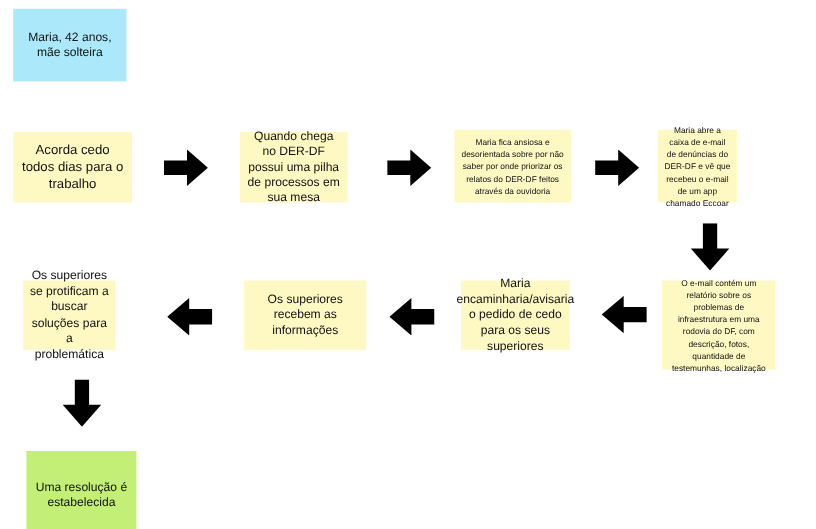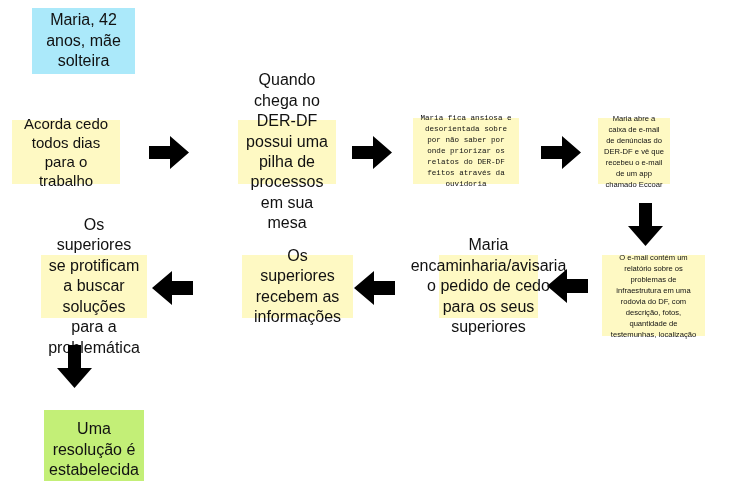--- a/index.html
+++ b/index.html
@@ -34,22 +34,22 @@
   .box.persona {
     background: #abe9fa;
   }
   .box.process {
     background: #fef9c3;
     align-items: center;
   }
   .box.resolution {
     background: #c3ef77;
   }
-  .t-lg { font-size: 15px; }
-  .t-md { font-size: 16px; margin-left: 20px; }
+  .t-lg { font-size: 12px; }
+  .t-md { font-size: 11px; }
   .t-sm { font-size: 7.6px; line-height: 1.45; }
   .arrow {
     position: absolute;
     display: block;
   }
   .arrow svg { display: block; }
 </style>
 </head>
 <body>
 
@@ -72,21 +72,21 @@
   <div class="box process t-md" style="left:218px; top:120px; width:98px; height:64px;">
     <span>Quando chega no DER-DF possui uma pilha de processos em sua mesa</span>
   </div>
 
   <div class="arrow" style="left:352px; top:136px; width:40px; height:33px;">
     <svg width="40" height="33" viewBox="0 0 40 33" aria-hidden="true">
       <polygon points="0,10 21,10 21,0 40,16.5 21,33 21,23 0,23" fill="#000000"></polygon>
     </svg>
   </div>
 
-  <div class="box process t-sm" style="left:413px; top:118px; width:106px; height:66px;font-family:Liberation Mono, monospace;">
+  <div class="box process t-sm" style="left:413px; top:118px; width:106px; height:66px;">
     <span>Maria fica ansiosa e desorientada sobre por não saber por onde priorizar os relatos do DER-DF feitos através da ouvidoria</span>
   </div>
 
   <div class="arrow" style="left:541px; top:136px; width:40px; height:33px;">
     <svg width="40" height="33" viewBox="0 0 40 33" aria-hidden="true">
       <polygon points="0,10 21,10 21,0 40,16.5 21,33 21,23 0,23" fill="#000000"></polygon>
     </svg>
   </div>
 
   <div class="box process t-sm" style="left:598px; top:118px; width:72px; height:66px;">
@@ -122,21 +122,21 @@
   <div class="box process t-md" style="left:222px; top:255px; width:111px; height:63px;">
     <span>Os superiores recebem as informações</span>
   </div>
 
   <div class="arrow" style="left:152px; top:271px; width:41px; height:34px;">
     <svg width="41" height="34" viewBox="0 0 41 34" aria-hidden="true">
       <polygon points="41,10 20,10 20,0 0,17 20,34 20,24 41,24" fill="#000000"></polygon>
     </svg>
   </div>
 
-  <div class="box process t-md" style="left:21px; top:255px; width:106px; height:63px;">
+  <div class="box process t-md" style="left:21px; top:255px; width:84px; height:63px;">
     <span>Os superiores se protificam a buscar soluções para a problemática</span>
   </div>
 
   <div class="arrow" style="left:57px; top:345px; width:35px; height:43px;">
     <svg width="35" height="43" viewBox="0 0 35 43" aria-hidden="true">
       <polygon points="11,0 24,0 24,23 35,23 17.5,43 0,23 11,23" fill="#000000"></polygon>
     </svg>
   </div>
 
   <div class="box resolution t-md" style="left:24px; top:410px; width:100px; height:80px;">

